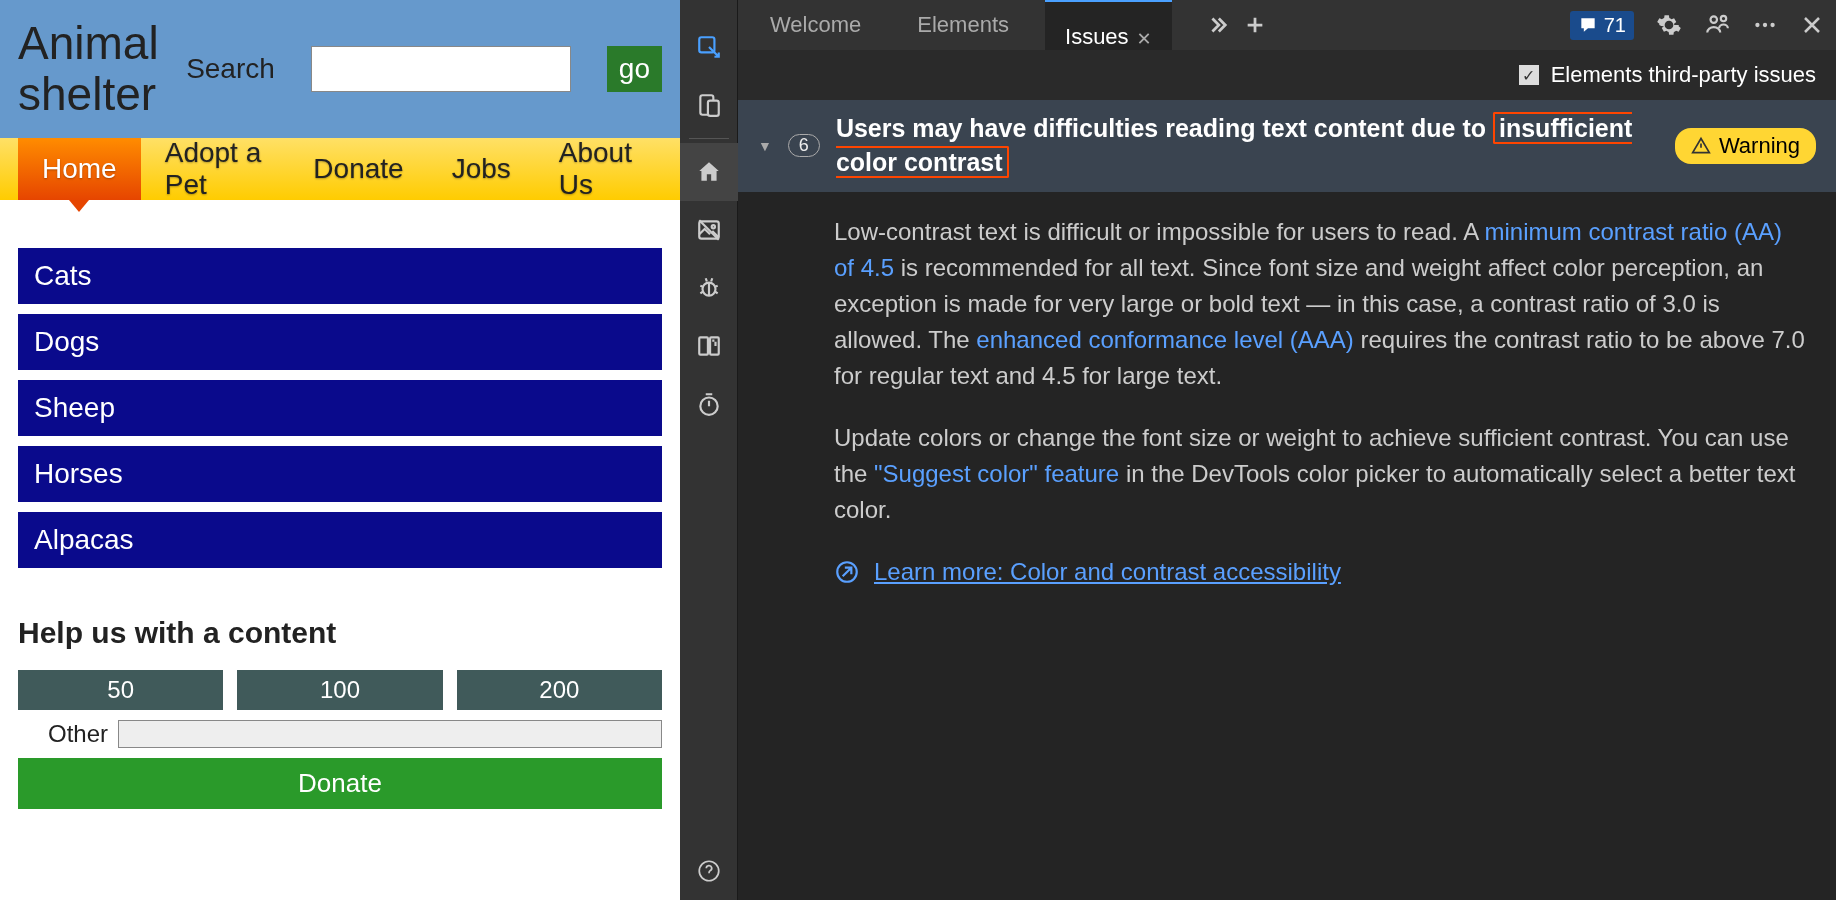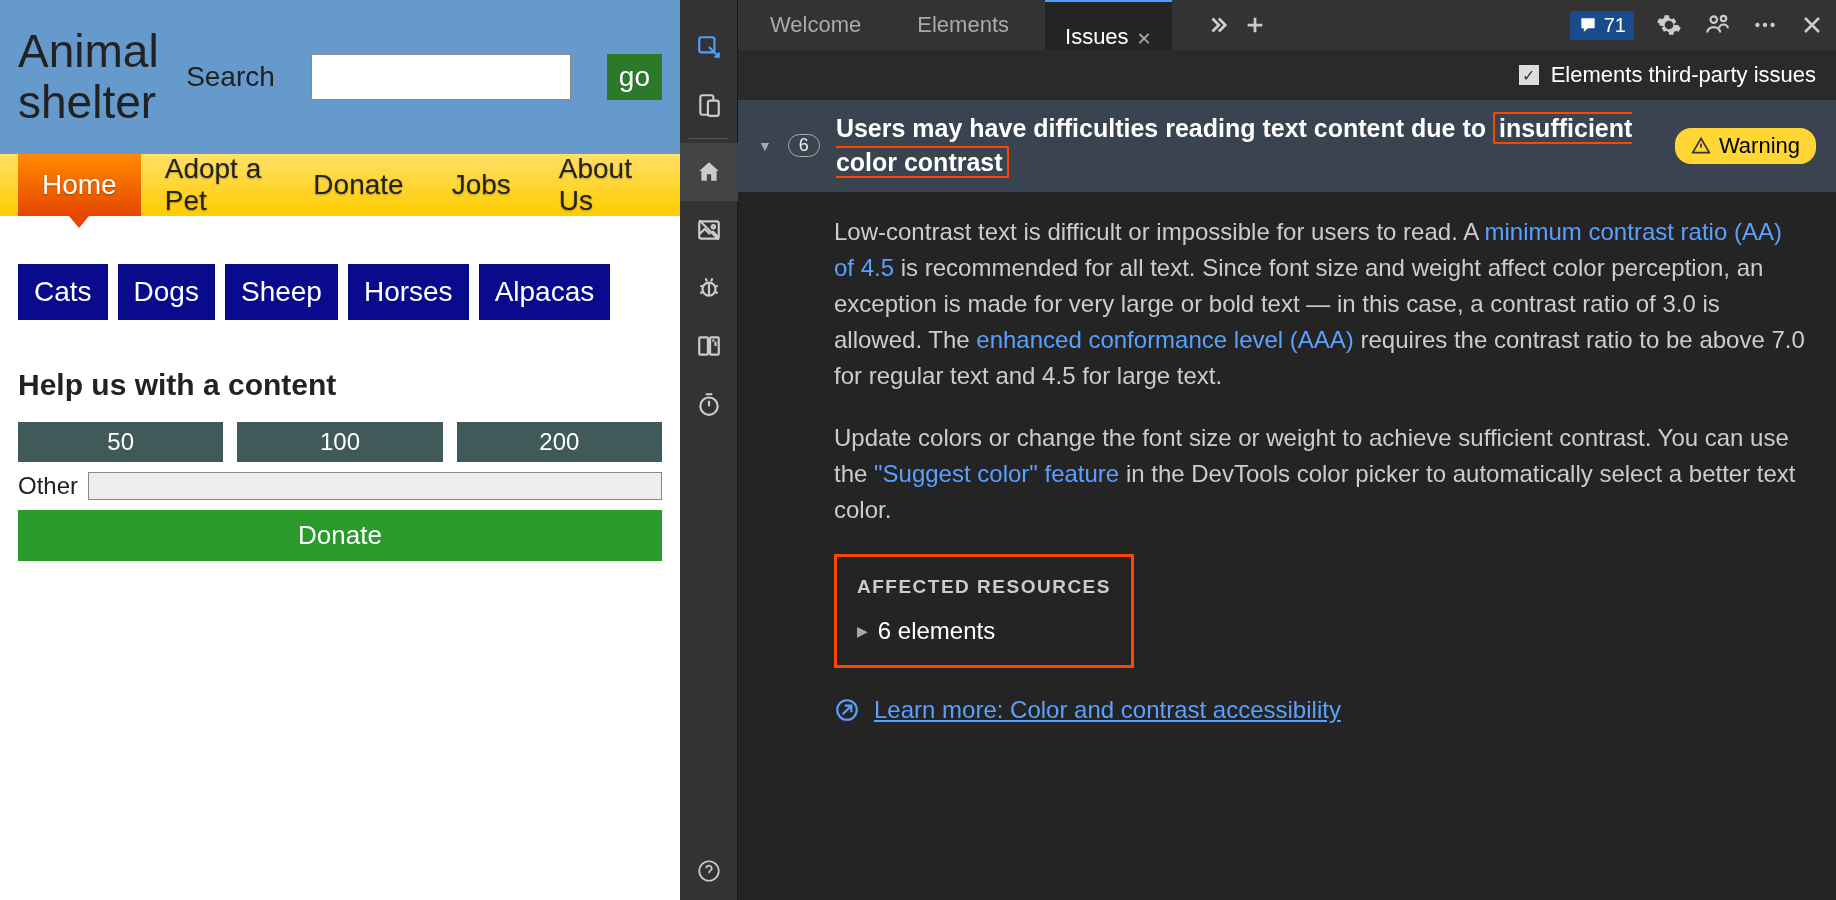--- a/index.html
+++ b/index.html
@@ -1,40 +1,40 @@
 <!DOCTYPE html>
 <html><head>
 <meta charset="utf-8">
 <style>
   * { box-sizing: border-box; margin: 0; padding: 0; }
   body { font-family: "Segoe UI", Arial, sans-serif; background: #fff; width: 1836px; height: 900px; overflow: hidden; display: flex; }
   
   
   .website { width: 680px; height: 100%; background: #fff; display: flex; flex-direction: column; }
-  .header { background: #6699cc; padding: 12px 18px 12px 18px; display: flex; align-items: center; justify-content: space-between; height: 154px; }
+  .header { background: #6699cc; padding: 12px 18px 12px 18px; display: flex; align-items: center; justify-content: space-between; height: 138px; }
   .site-title { font-size: 46px; font-weight: 400; color: #222; line-height: 1.1; }
   .search-box { display: flex; align-items: center; gap: 36px; justify-content: center; }
   .search-label { font-size: 28px; color: #222; }
   .search-input { width: 260px; height: 46px; border: 1px solid #888; background: #fff; font-size: 20px; padding: 4px 8px; }
   .go-btn { background: #2a7a2a; color: #ffffff; border: none; font-size: 28px; padding: 2px 12px; height: 46px; cursor: pointer; }
   
   .nav { background: linear-gradient(#ffe066, #ffcc00); height: 62px; display: flex; align-items: stretch; padding: 0 18px; position: relative; }
   .nav-item { font-size: 28px; color: #222; padding: 8px 24px; display: flex; align-items: center; cursor: pointer; text-shadow: 0 1px 2px rgba(0,0,0,0.3); }
   .nav-item.active { background: linear-gradient(#ff8c00, #e64500); color: #fff; position: relative; }
   .nav-item.active::after { content: ''; position: absolute; bottom: -12px; left: 50%; transform: translateX(-50%); border-left: 10px solid transparent; border-right: 10px solid transparent; border-top: 12px solid #e64500; }
   
   .main { padding: 48px 18px 18px 18px; flex: 1; }
-  .animal-list { display: flex; flex-direction: row; gap: 10px; }
+  .animal-list { display: flex; flex-direction: column; gap: 10px; }
   .animal-item { background: #0a0a8c; color: #fff; font-size: 28px; padding: 12px 16px; cursor: pointer; }
   
   .donation { margin-top: 48px; }
   .donation h2 { font-size: 30px; font-weight: 700; color: #222; margin-bottom: 20px; }
   .amounts { display: flex; gap: 14px; }
   .amount-btn { flex: 1; background: #405a5a; color: #fff; font-size: 24px; padding: 6px 0; border: none; cursor: pointer; text-align: center; }
-  .other-row { display: flex; align-items: center; gap: 10px; margin-top: 10px; }
+  .other-row { display: flex; align-items: center; gap: 10px; margin-top: 10px; margin-left: 30px; }
   .other-label { font-size: 24px; color: #222; }
   .other-input { flex: 1; height: 28px; border: 1px solid #888; background: #eee; }
   .donate-btn { width: 100%; background: #2a9a2a; color: #fff; font-size: 26px; padding: 10px 0; border: none; margin-top: 10px; cursor: pointer; }
   
   
   .devtools { flex: 1; height: 100%; background: #242424; color: #ccc; display: flex; font-family: "Segoe UI", Arial, sans-serif; }
   .activity-bar { width: 58px; background: #333333; display: flex; flex-direction: column; align-items: center; padding-top: 18px; gap: 0; border-right: 1px solid #1a1a1a; }
   .activity-icon { width: 58px; height: 58px; display: flex; align-items: center; justify-content: center; color: #ccc; cursor: pointer; }
   .activity-icon.active { background: #444; }
   .activity-icon svg { width: 26px; height: 26px; }
@@ -270,27 +270,20 @@
     </div>
 
     <div class="issue-body">
       <p>
         <span>Low-contrast text is difficult or impossible for users to read. A </span><a href="#">minimum contrast ratio (AA) of 4.5</a><span> is recommended for all text. Since font size and weight affect color perception, an exception is made for very large or bold text — in this case, a contrast ratio of 3.0 is allowed. The </span><a href="#">enhanced conformance level (AAA)</a><span> requires the contrast ratio to be above 7.0 for regular text and 4.5 for large text.</span>
       </p>
       <p>
         <span>Update colors or change the font size or weight to achieve sufficient contrast. You can use the </span><a href="#">"Suggest color" feature</a><span> in the DevTools color picker to automatically select a better text color.</span>
       </p>
 
-      <div class="affected-box">
-        <div class="affected-title">AFFECTED RESOURCES</div>
-        <div class="affected-row">
-          <span class="tri">▶</span>
-          <span>6 elements</span>
-        </div>
-      </div>
 
       <div class="learn-row">
         <svg viewBox="0 0 24 24" fill="none" stroke="currentColor" stroke-width="2">
             <circle cx="12" cy="12" r="9"></circle>
             <path d="M10 8 L16 8 L16 14 M16 8 L8 16"></path>
           </svg>
         <a href="#" class="underline">Learn more: Color and contrast accessibility</a>
       </div>
     </div>
   </div>

